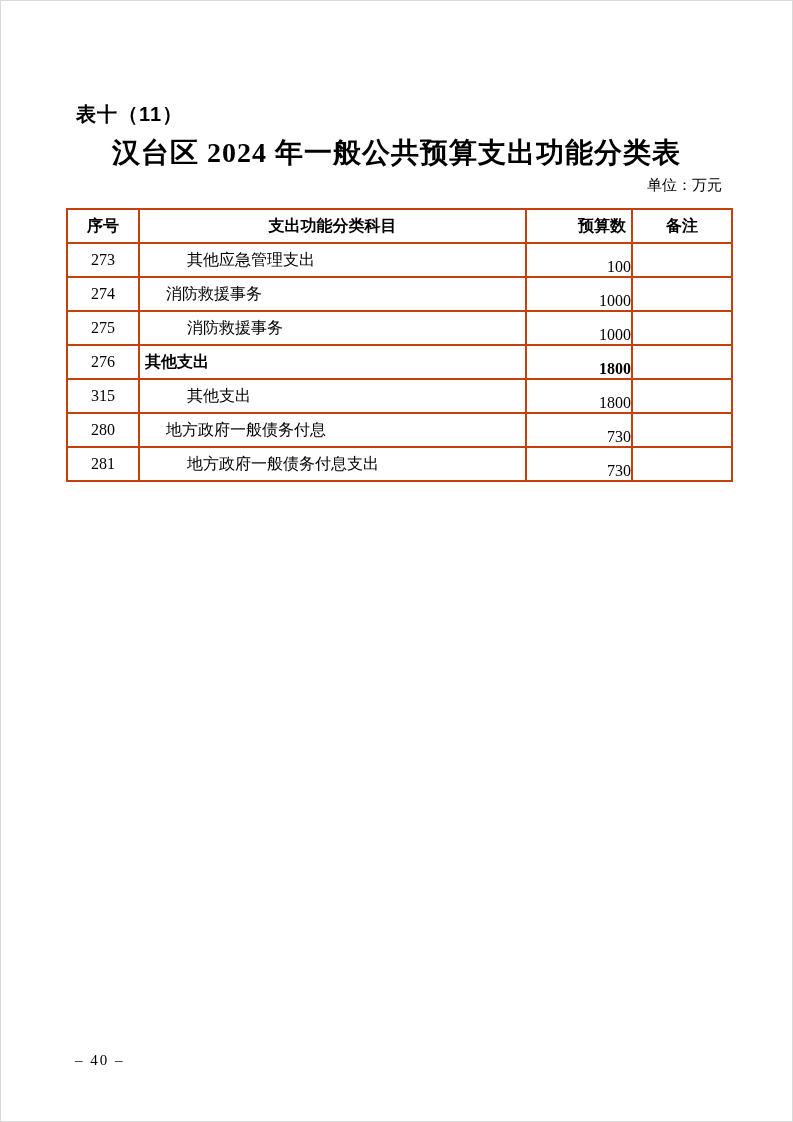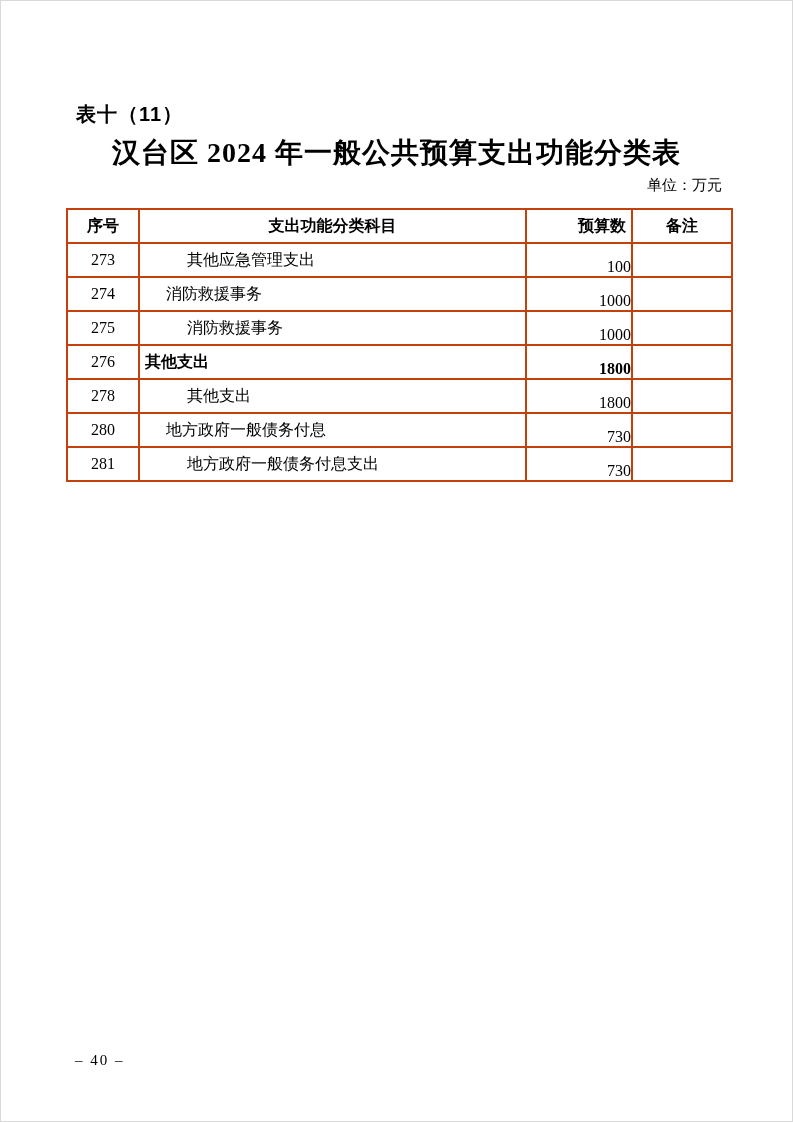--- a/index.html
+++ b/index.html
@@ -139,21 +139,21 @@
   </tr>
       <tr class="row-bold">
     <td class="cell-no">276</td>
     <td class="cell-subject indent-0">
           <span class="subj-text">其他支出</span>
         </td>
     <td class="cell-budget">1800</td>
     <td class="cell-note"></td>
   </tr>
       <tr>
-    <td class="cell-no">278</td>
+    <td class="cell-no">315</td>
     <td class="cell-subject indent-2">
           <span class="subj-text">其他支出</span>
         </td>
     <td class="cell-budget">1800</td>
     <td class="cell-note"></td>
   </tr>
       <tr>
     <td class="cell-no">280</td>
     <td class="cell-subject indent-1">
           <span class="subj-text">地方政府一般债务付息</span>

